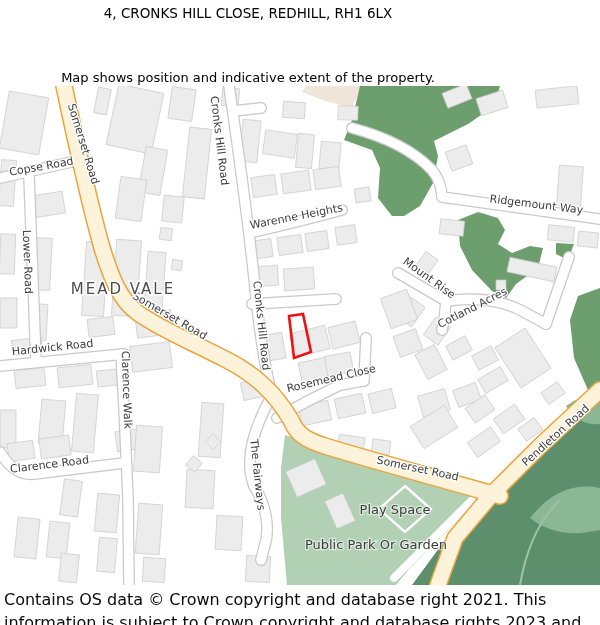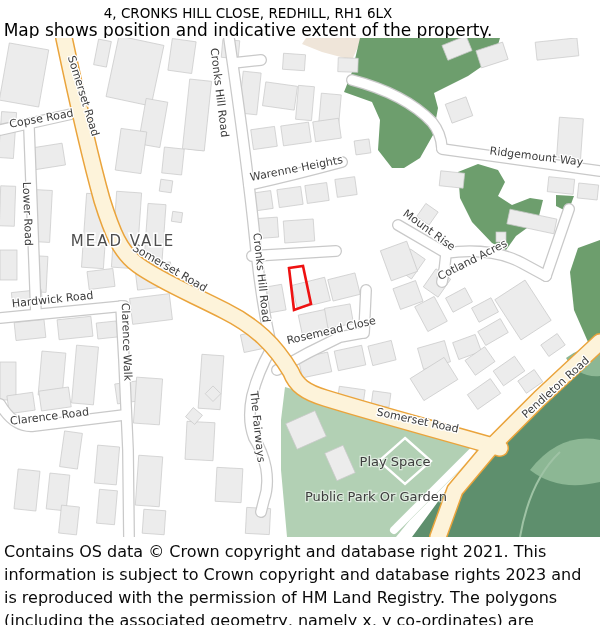--- a/index.html
+++ b/index.html
@@ -1,19 +1,19 @@
 <!DOCTYPE html>
 <html><head>
 <meta charset="utf-8">
 <style>
   html,body{margin:0;padding:0;background:#ffffff;}
   body{width:600px;height:625px;font-family:"DejaVu Sans","Liberation Sans",sans-serif;}
   .header{width:496px;padding-top:5px;text-align:center;background:#fff;}
   .header .title{font-size:13.5px;color:#000;line-height:17px;}
-  .header .subtitle{font-size:17px;color:#000;line-height:16px;}
+  .header .subtitle{font-size:13px;color:#000;line-height:16px;margin-top:48px;}
   .map-wrap{width:600px;height:499px;overflow:hidden;background:#fff;position:relative;}
   .footer{width:592px;padding:3px 4px 0 4px;font-size:16px;line-height:1.44;color:#0a0a0a;background:#fff;}
   
   .bldg rect{fill:#ececec;stroke:#c9c9c9;stroke-width:0.7;}
   .rcase{fill:none;stroke:#c9c9c9;stroke-width:12;stroke-linecap:round;stroke-linejoin:round;}
   .rfill{fill:none;stroke:#ffffff;stroke-width:9.5;stroke-linecap:round;stroke-linejoin:round;}
   .ycase{fill:none;stroke:#eaa43c;stroke-width:18;stroke-linecap:round;stroke-linejoin:round;}
   .yfill{fill:none;stroke:#fdf3da;stroke-width:15;stroke-linecap:round;stroke-linejoin:round;}
   .rl{font-size:11px;fill:#3c3c3c;text-anchor:middle;paint-order:stroke;stroke:#ffffff;stroke-width:2.6;stroke-linejoin:round;}
   .area-lbl{font-size:15px;fill:#4d4d4d;letter-spacing:2px;text-anchor:middle;paint-order:stroke;stroke:#fff;stroke-width:3;}

